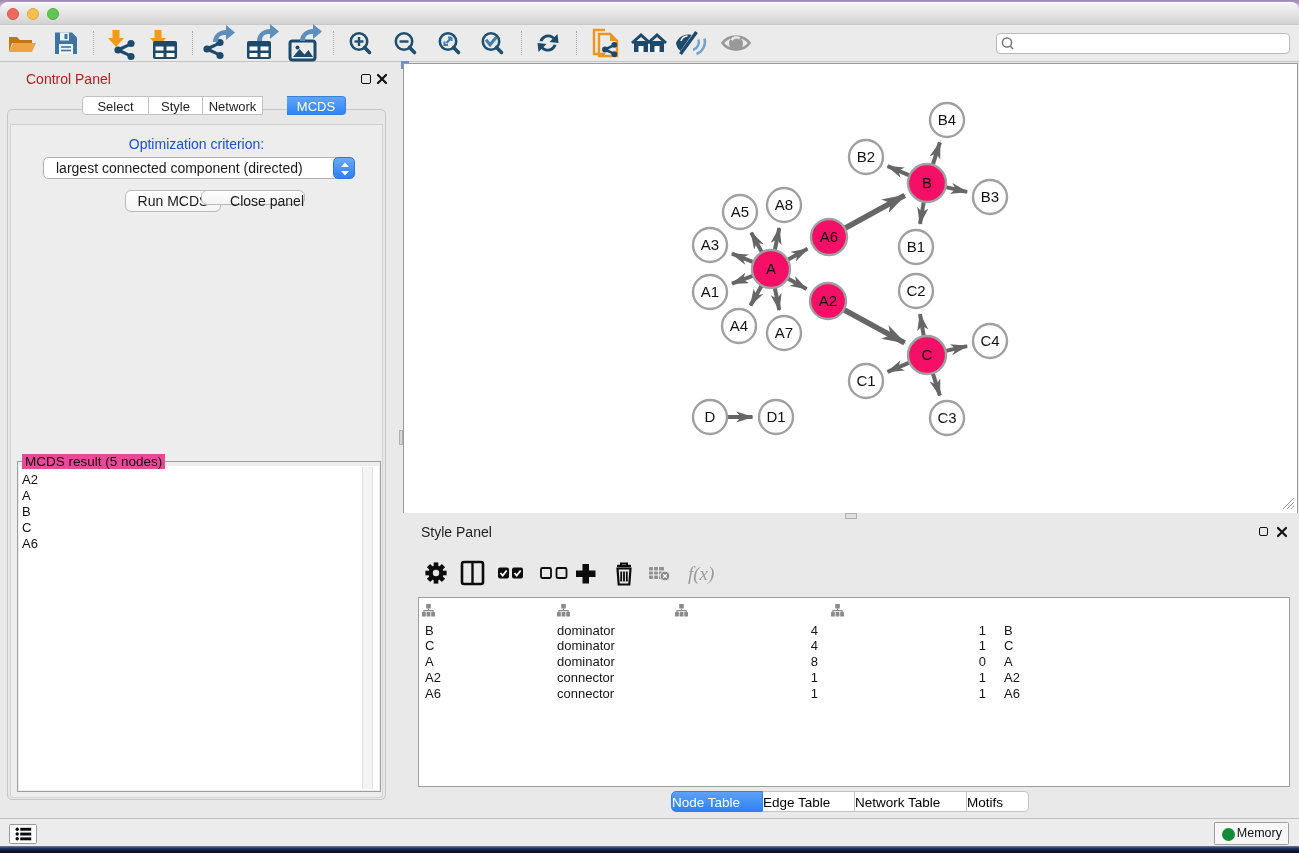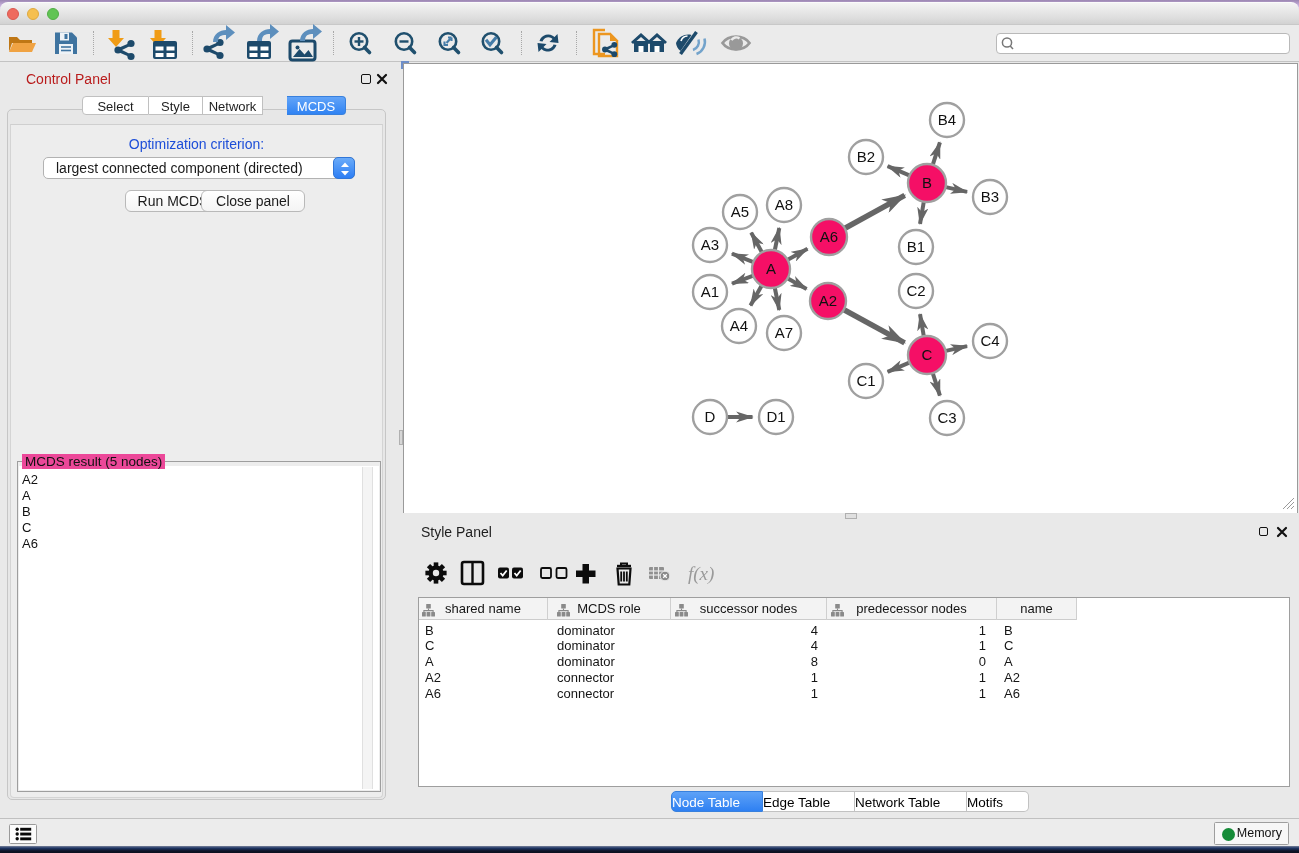--- a/index.html
+++ b/index.html
@@ -26,21 +26,21 @@
 .tabseg.first { border-left:1px solid #c0c0c0; border-radius:4px 0 0 4px; }
 .tabseg.last { border-radius:0 4px 4px 0;margin-left:24px; }
 .tabseg.sel { background:linear-gradient(#62a4f8,#3083f3); color:#fff; border-color:#3880dd; }
 #cp-box { left:7px; top:109px; width:379px; height:691px; background:#e7e7e7; border:1px solid #c6c6c6; border-radius:5px; }
 #cp-inner { left:10px; top:124px; width:373px; height:674px; background:#ededed; border:1px solid #d4d4d4; border-radius:0 0 4px 4px; border-top:1px solid #cfcfcf;}
 #opt-label { left:7px; top:136px; width:379px; text-align:center; font-size:14px; color:#1d4ed8; }
 #combo { left:43px; top:157px; width:312px; height:22px; background:#fff; border:1px solid #b2b2b2; border-radius:5px; font-size:14px; color:#1a1a1a; line-height:20px; padding-left:12px; }
 #combo-btn { left:333px; top:157px; width:22px; height:22px; border-radius:5px; background:linear-gradient(#6aabf9,#2d7ef4); border:1px solid #3076d8; }
 .btn { background:linear-gradient(#ffffff,#f4f4f4); border:1px solid #b9b9b9; border-radius:6px; font-size:14px; color:#1c1c1c; text-align:center; }
 #btn-run { left:93px; top:190px; width:96px; height:22px; line-height:21px;margin-left:32px; }
-#btn-close { left:201px; top:190px; width:104px; height:22px; line-height:21px; }
+#btn-close { left:201px; top:190px; width:104px; height:15px; line-height:21px;text-align:right; }
 
 #fs { left:17px; top:461px; width:364px; height:331px; border:1px solid #9e9e9e; }
 #fs-legend { left:22px; top:454px; background:#ec4899; padding:0 3px; font-size:13.5px; color:#111; }
 #fs-list { left:19px; top:466px; width:360px; height:324px; background:#fff; font-size:13px; color:#111; line-height:16px; padding:6px 0 0 3px; }
 #fs-scroll { left:362px; top:467px; width:11px; height:322px; background:#f4f4f4; border-left:1px solid #e0e0e0; border-right:1px solid #e0e0e0; }
 
 #iwin { left:403px; top:63px; width:895px; height:450px; border:1px solid #9a9a9a; background:#fff; }
 #iwin-tb { left:0; top:0; width:893px; height:21px; background:linear-gradient(#f2f2f2,#d6d6d6); border-bottom:1px solid #ababab; }
 #iwin-tb .tl { width:9px; height:9px; border-radius:50%; top:6px; }
 #iwin-title { width:893px; top:3.5px; text-align:center; font-size:13.5px; color:#333; }
@@ -357,27 +357,20 @@
         <line x1="-4.5" y1="-6" x2="-4.5" y2="6"></line>
         <line x1="0.5" y1="-6" x2="0.5" y2="6"></line>
       </g>
       <circle cx="7" cy="3" r="4.8" fill="#8a8a8a" stroke="#e9e9e9" stroke-width="1"></circle>
       <path d="M5.2,1.2 l3.6,3.6 M8.8,1.2 l-3.6,3.6" stroke="#fff" stroke-width="1.3"></path>
     </g>
 
  <text x="278" y="24" font-family="Liberation Serif, serif" font-style="italic" font-size="19" fill="#9a9a9a">f(x)</text>
 </svg>
 <div class="abs" id="tp-white">
- <div class="abs" id="tp-header" style="left:0;width:658px;">
-  <div class="hcell" style="left:0;width:129px;">shared name</div>
-  <div class="hcell" style="left:129px;width:123px;">MCDS role</div>
-  <div class="hcell" style="left:252px;width:156px;">successor nodes</div>
-  <div class="hcell" style="left:408px;width:170px;">predecessor nodes</div>
-  <div class="hcell" style="left:578px;width:80px;">name</div>
- </div>
 <svg class="abs" style="left:3px;top:6px" width="13" height="13">
       <g fill="#8a8a8a">
         <rect x="4.2" y="0" width="4.6" height="4.6" rx="0.5"></rect>
         <rect x="0" y="8" width="3.8" height="4.6" rx="0.5"></rect>
         <rect x="4.6" y="8" width="3.8" height="4.6" rx="0.5"></rect>
         <rect x="9.2" y="8" width="3.8" height="4.6" rx="0.5"></rect>
       </g>
       <g stroke="#8a8a8a" stroke-width="1.1" fill="none">
         <path d="M6.5,4.6 v2 M1.9,8 v-1.4 h9.2 v1.4"></path>
       </g>

